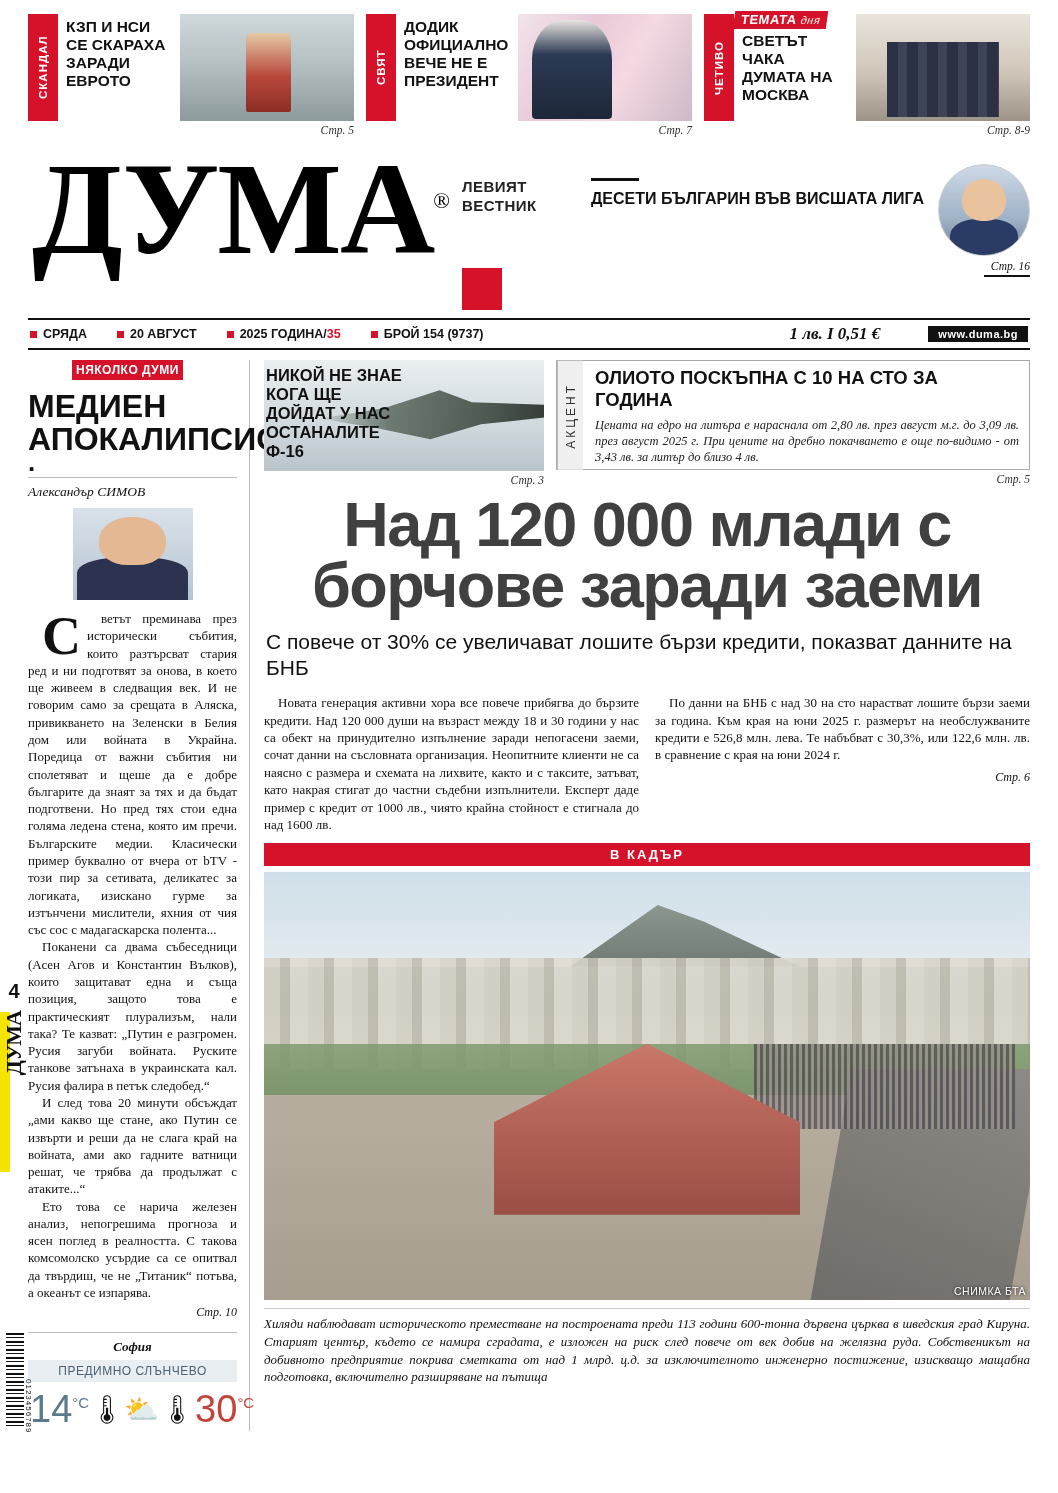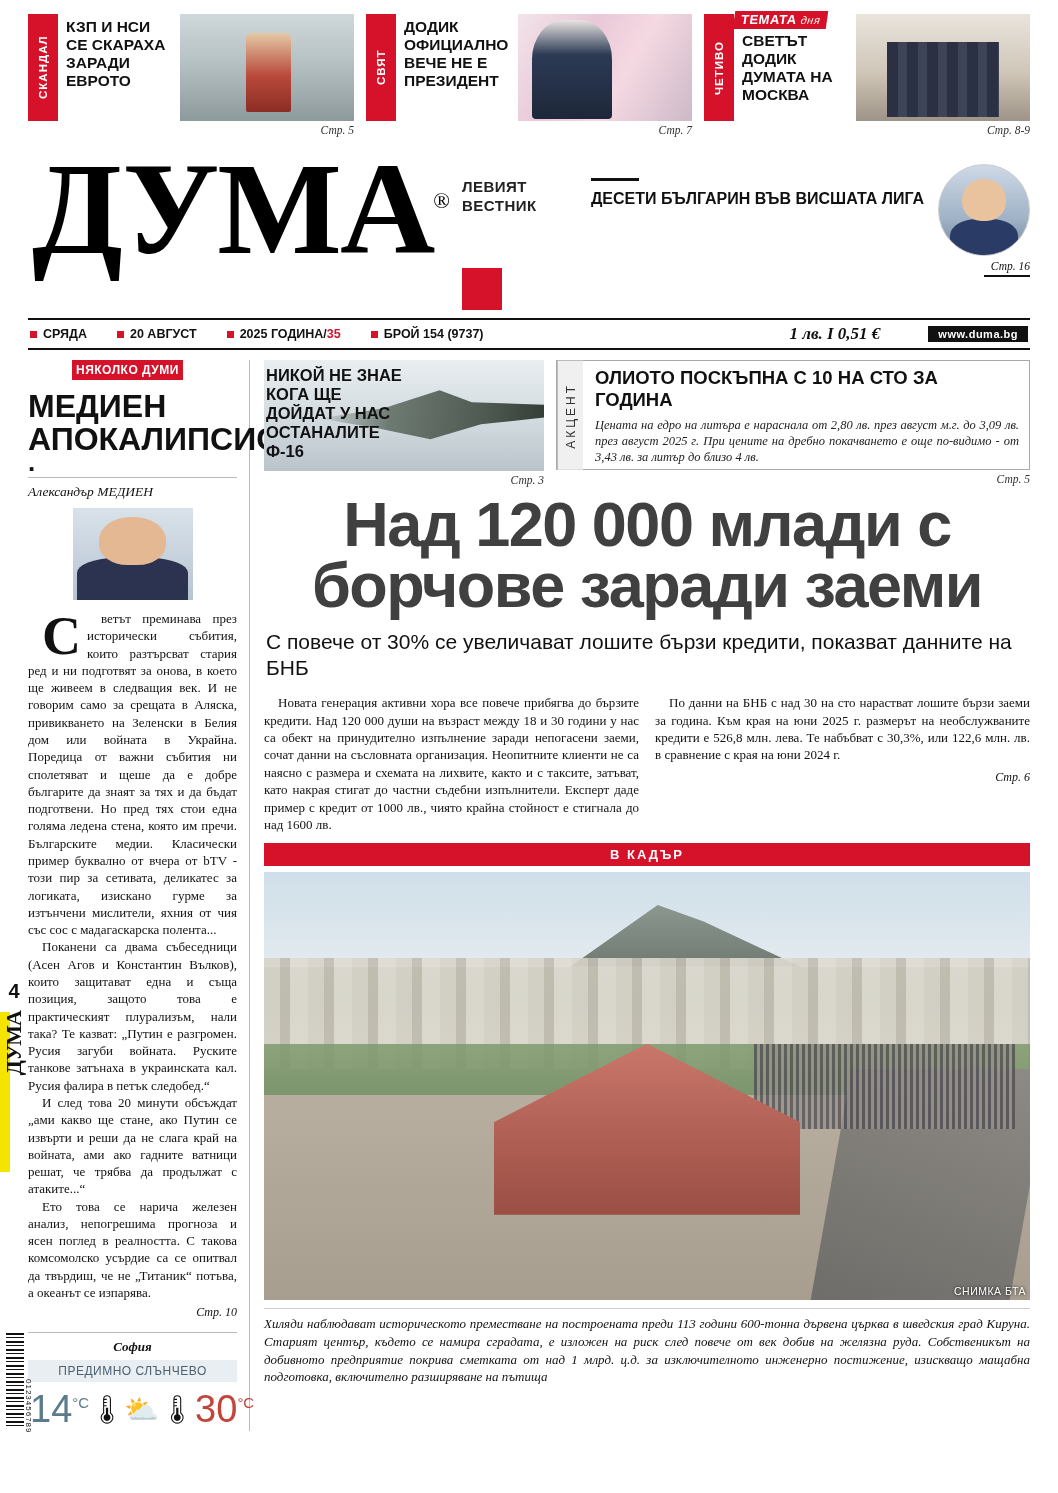--- a/index.html
+++ b/index.html
@@ -269,21 +269,21 @@
     </div>
 
     <div class="teaser">
       <div class="teaser-col">
         <div class="teaser-row" style="position:relative;">
           <div class="tema-badge">
             <span>ТЕМАТА</span>
             <i>дня</i>
           </div>
           <div class="teaser-tag">ЧЕТИВО</div>
-          <div class="teaser-text" style="padding-top:18px;">СВЕТЪТ ДОДИК ДУМАТА НА МОСКВА</div>
+          <div class="teaser-text" style="padding-top:18px;">СВЕТЪТ ЧАКА ДУМАТА НА МОСКВА</div>
           <div class="teaser-photo ph3"></div>
         </div>
         <div class="pg">Стр. 8-9</div>
       </div>
     </div>
   </div>
 
   <div class="masthead">
     <div class="logo">
       <span>ДУМА</span><span class="reg">®</span>
@@ -319,21 +319,21 @@
 
   <div class="main">
 
     <div class="col-left">
       <div class="kicker">НЯКОЛКО ДУМИ</div>
       <div class="op-title">
         <div>МЕДИЕН</div>
         <div>АПОКАЛИПСИС</div>
         <div class="op-dot">.</div>
       </div>
-      <div class="op-author">Александър МЕДИЕН</div>
+      <div class="op-author">Александър СИМОВ</div>
       <div class="op-photo"></div>
       <div class="op-body">
         <p class="dropcap">Светът преминава през исторически събития, които разтърсват стария ред и ни подготвят за онова, в което ще живеем в следващия век. И не говорим само за срещата в Аляска, привикването на Зеленски в Белия дом или войната в Украйна. Поредица от важни събития ни сполетяват и щеше да е добре българите да знаят за тях и да бъдат подготвени. Но пред тях стои една голяма ледена стена, която им пречи. Българските медии. Класически пример буквално от вчера от bTV - този пир за сетивата, деликатес за логиката, изискано гурме за изтънчени мислители, яхния от чия със сос с мадагаскарска полента...</p>
         <p>Поканени са двама събеседници (Асен Агов и Константин Вълков), които защитават една и съща позиция, защото това е практическият плурализъм, нали така? Те казват: „Путин е разгромен. Русия загуби войната. Руските танкове затънаха в украинската кал. Русия фалира в петък следобед.“</p>
         <p>И след това 20 минути обсъждат „ами какво ще стане, ако Путин се извърти и реши да не слага край на войната, ами ако гадните ватници решат, че трябва да продължат с атаките...“</p>
         <p>Ето това се нарича железен анализ, непогрешима прогноза и ясен поглед в реалността. С такова комсомолско усърдие са се опитвал да твърдиш, че не „Титаник“ потъва, а океанът се изпарява.</p>
       </div>
       <div class="op-pg">Стр. 10</div>
 
       <div class="weather">

